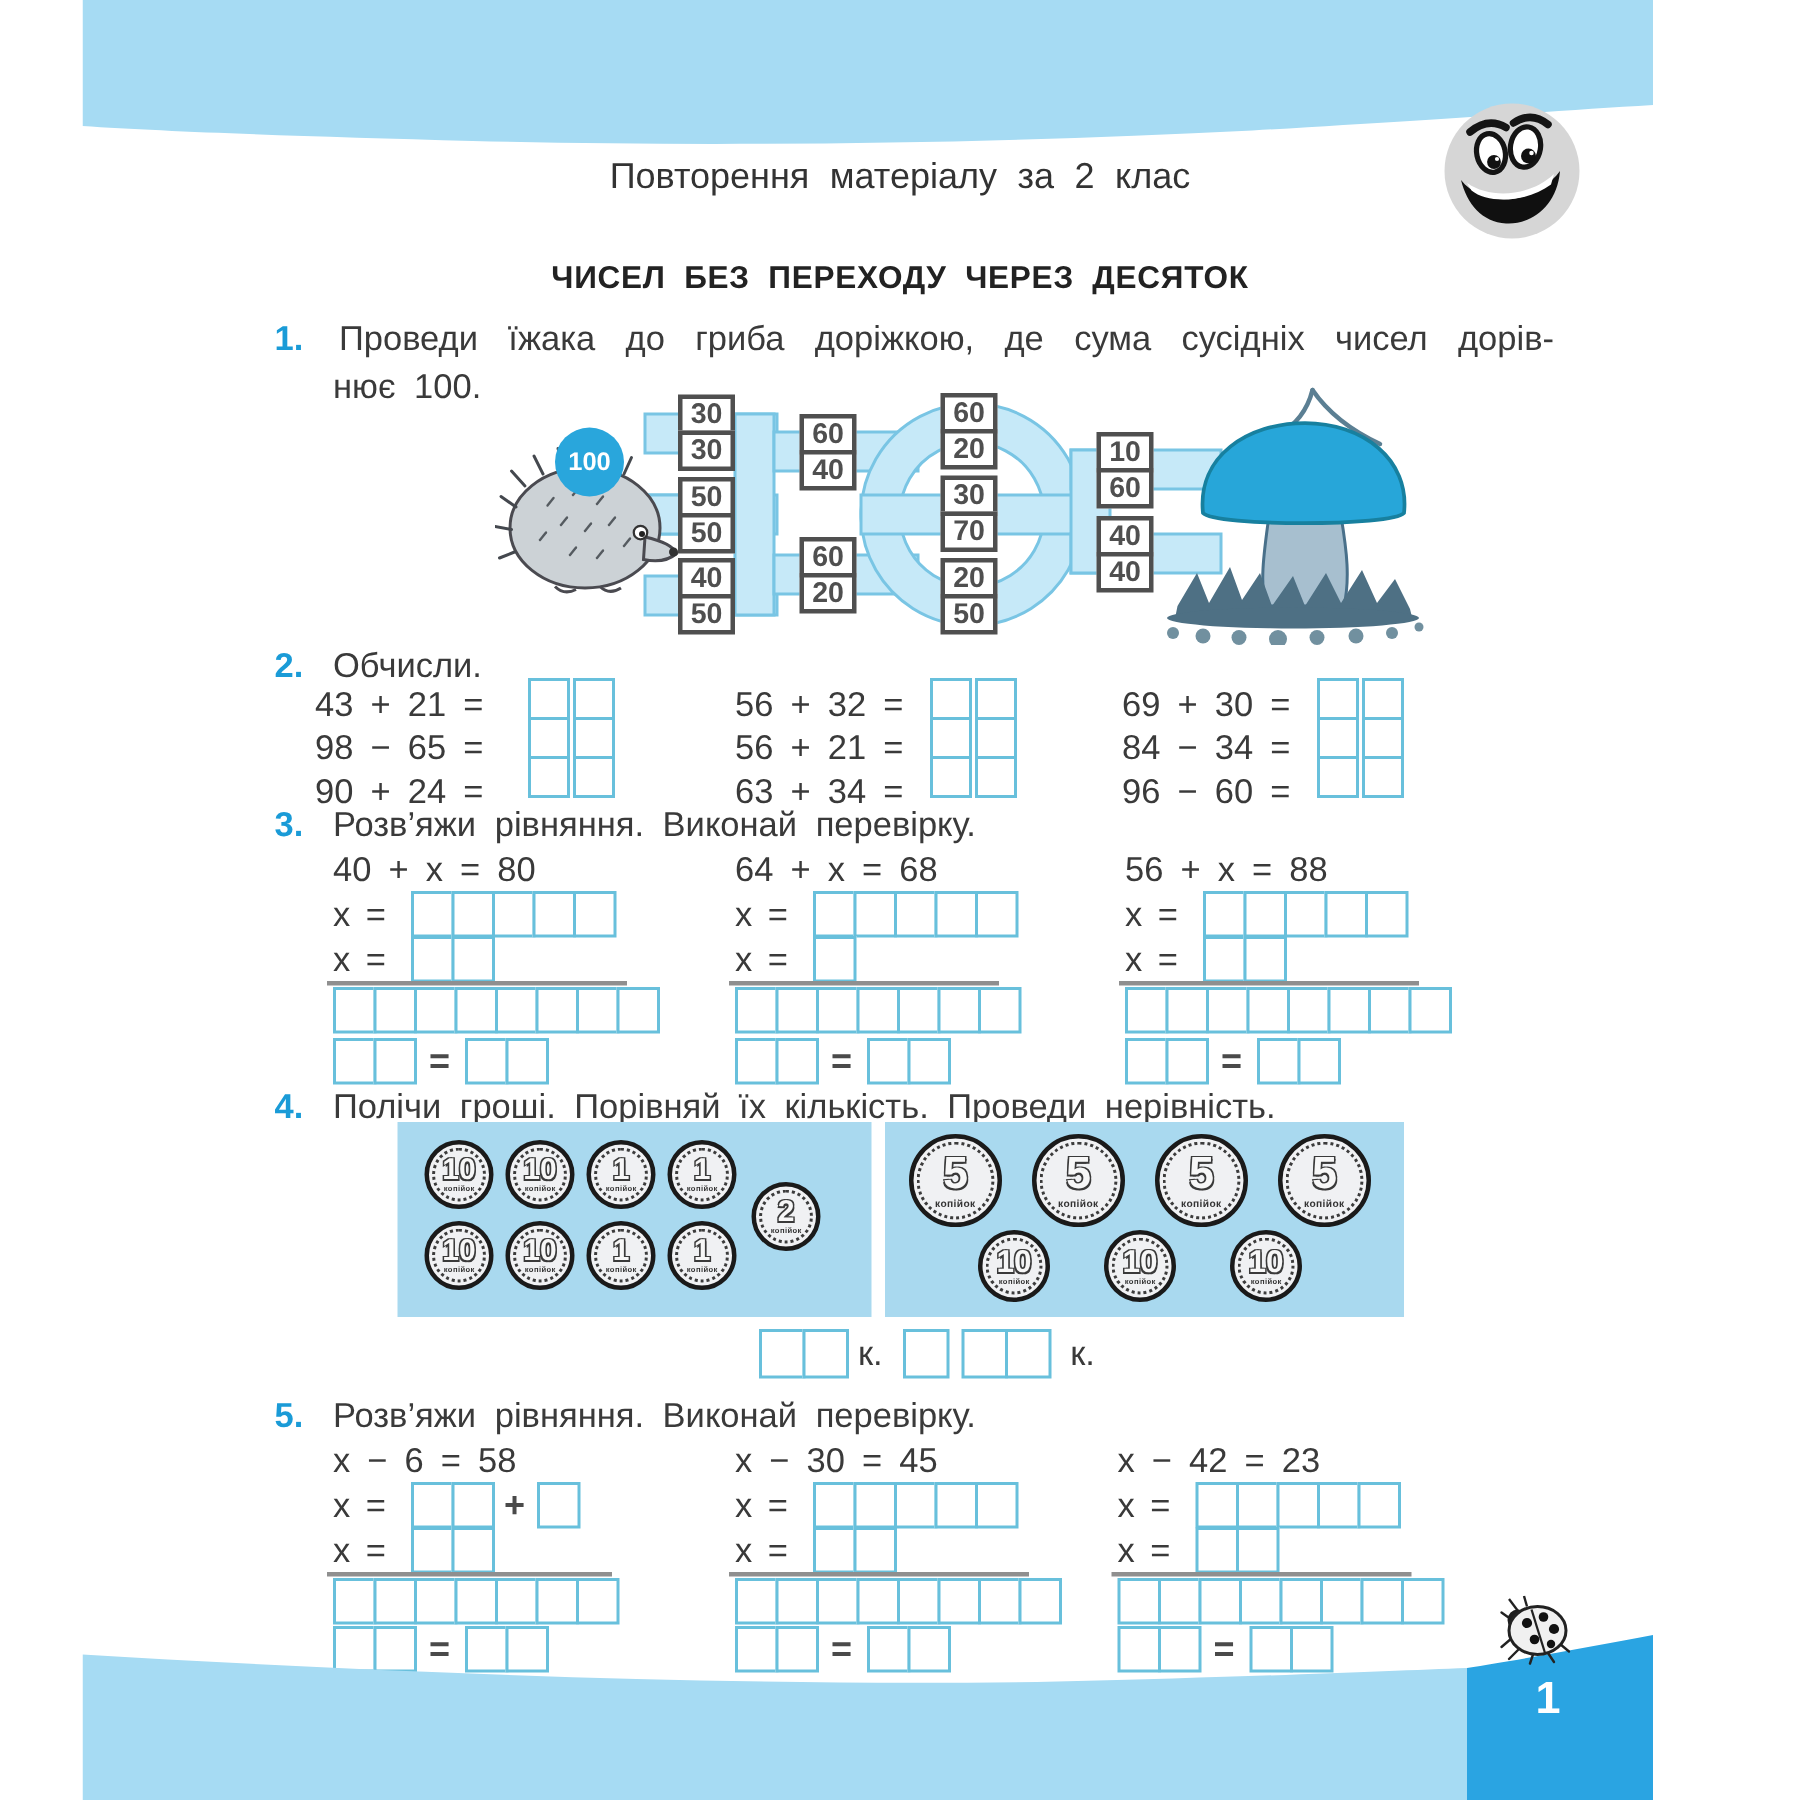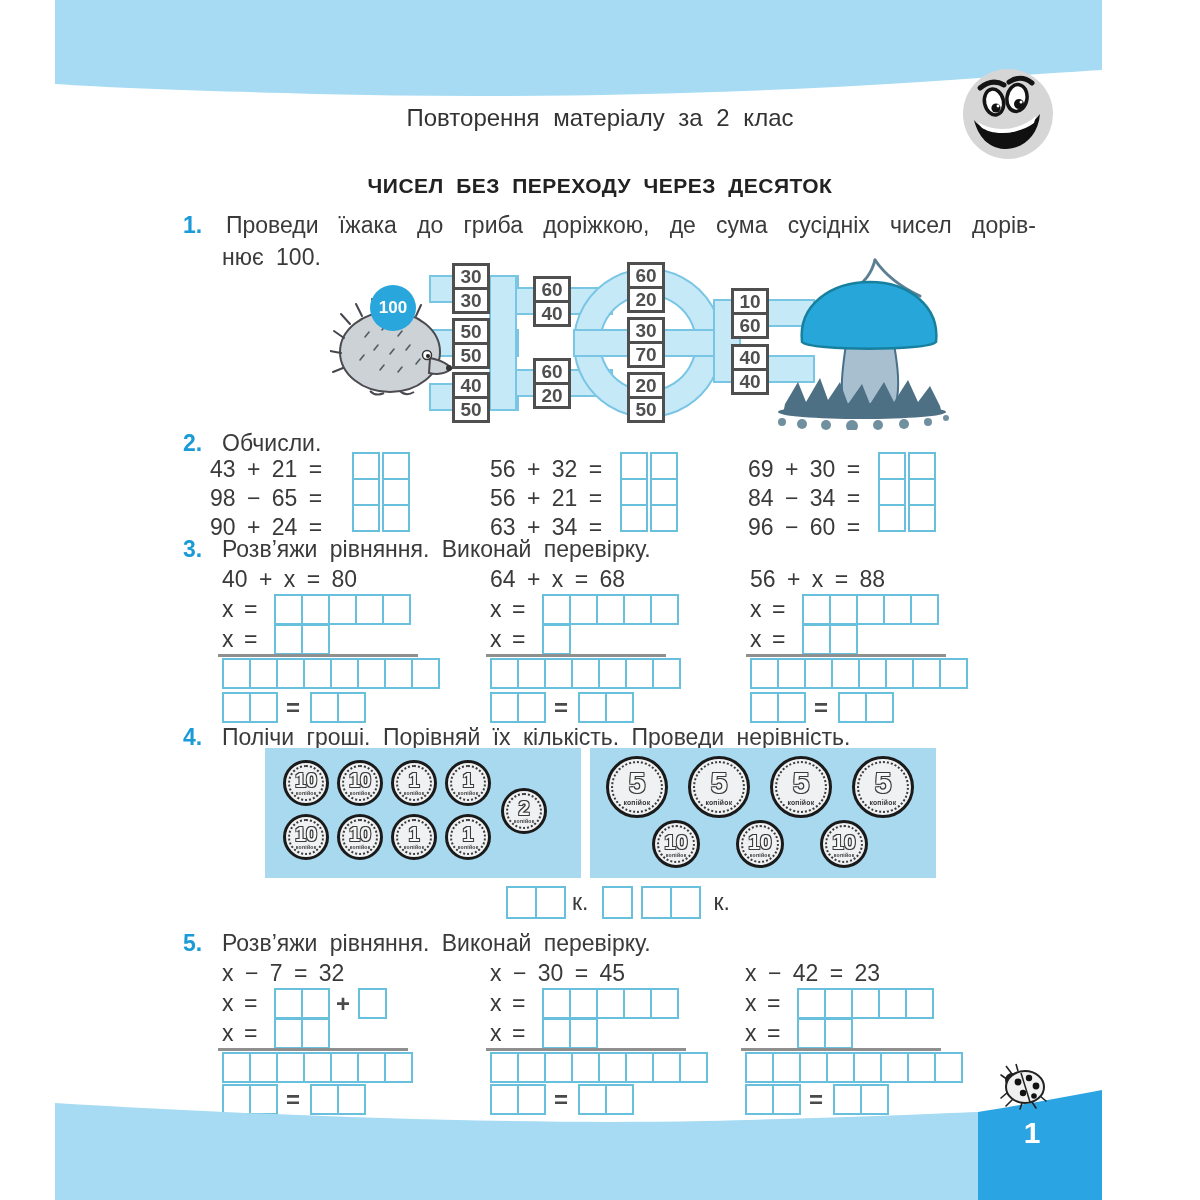--- a/index.html
+++ b/index.html
@@ -446,21 +446,21 @@
         <div class="cell" style="width:27px;height:29px"></div>
         <div class="cell" style="width:27px;height:29px"></div>
       </div>
     <span class="klabel" style="margin-left:14px">к.</span>
   </div>
 
   <div class="abs marker" style="left:183px;top:930px">5.</div>
   <div class="abs ttext" style="left:222px;top:930px">Розв’яжи рівняння. Виконай перевірку.</div>
 
   <div class="col" style="left:222px;top:960px">
-    <div class="row eq" style="top:0">x − 7 = 32</div>
+    <div class="row eq" style="top:0">x − 6 = 58</div>
     <div class="row" style="top:28px">
         <span class="xlab">x =</span>
       <div class="cells">
           <div class="cell"></div>
           <div class="cell"></div>
         </div>
       <span class="plus">+</span>
       <div class="cells">
           <div class="cell"></div>
         </div>

